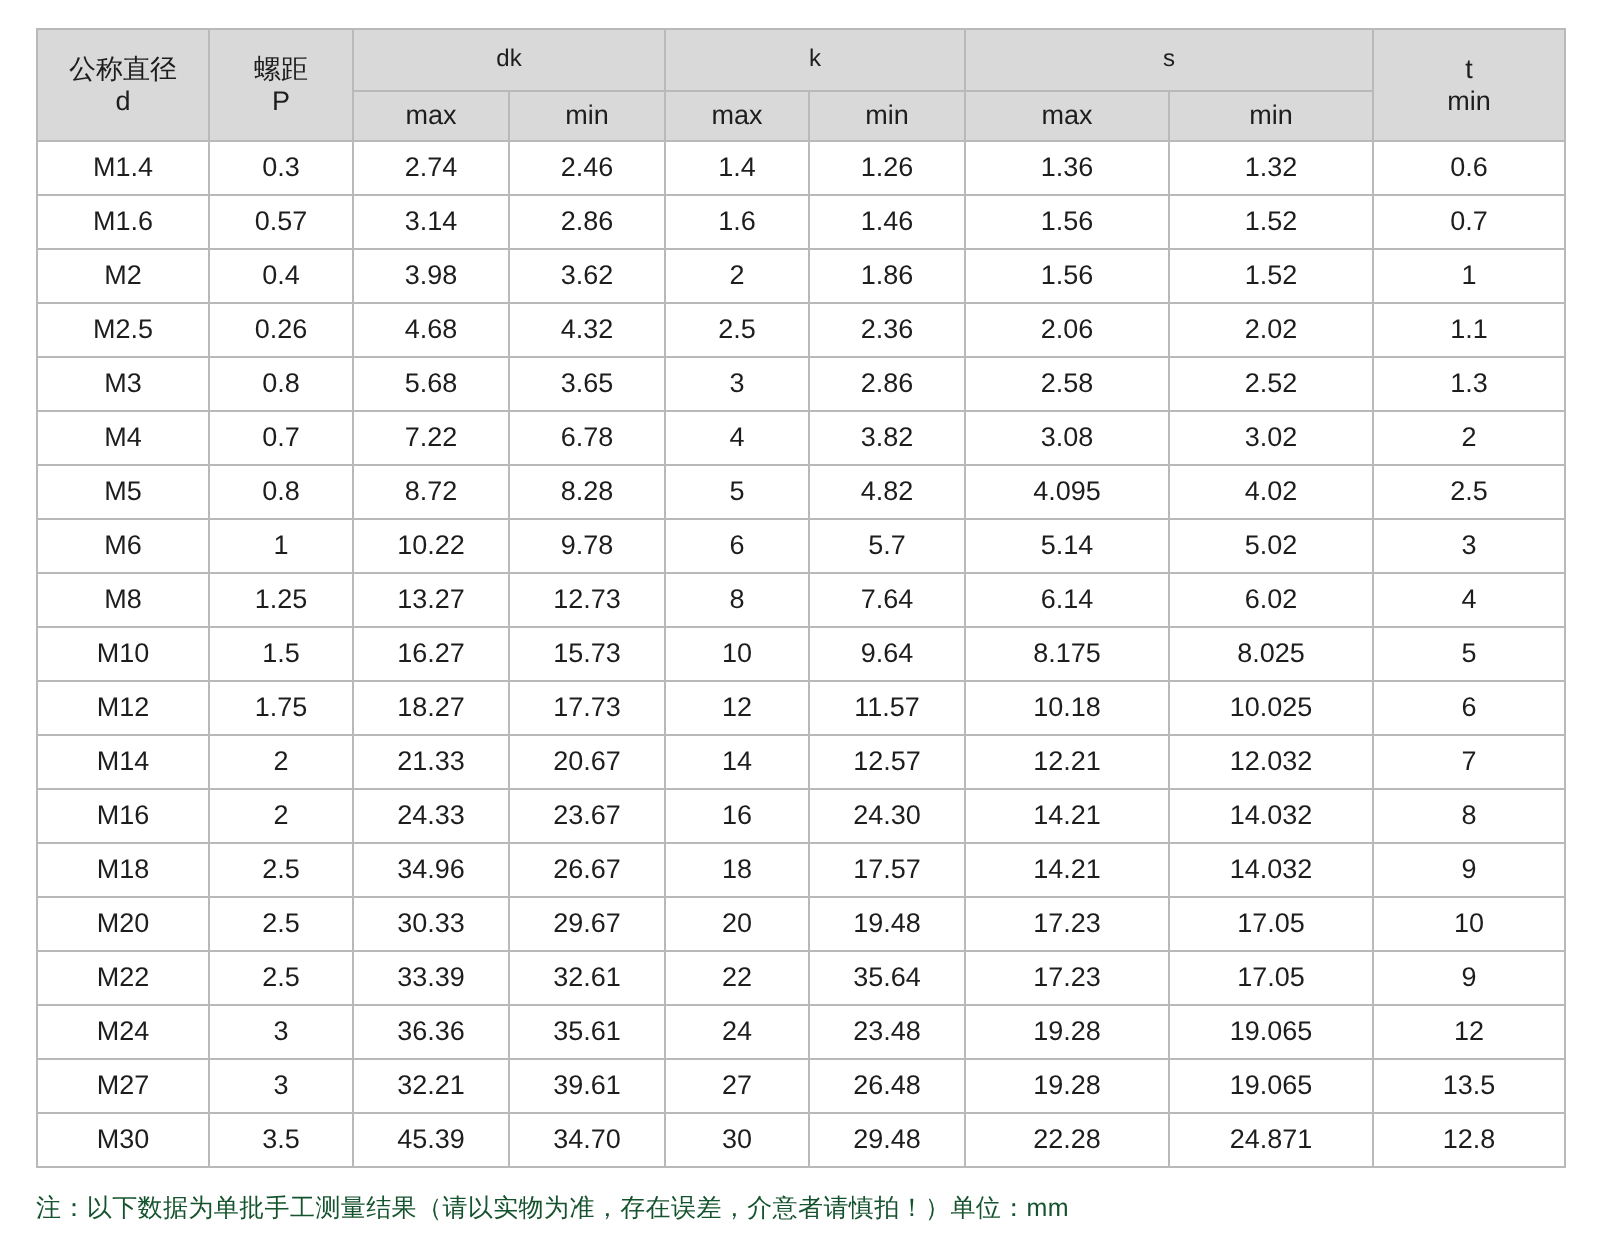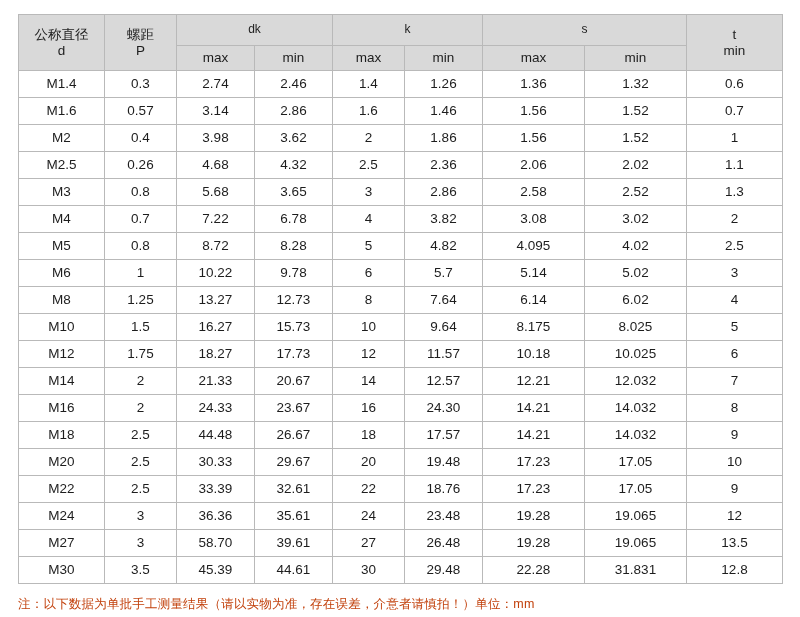--- a/index.html
+++ b/index.html
@@ -69,21 +69,21 @@
   col.c-dkmin{ width: 78px; }
   col.c-kmax { width: 72px; }
   col.c-kmin { width: 78px; }
   col.c-smax { width: 102px; }
   col.c-smin { width: 102px; }
   col.c-tmin { width: 96px; }
 
   .note {
     margin-top: 12px;
     font-size: 12.5px;
-    color: #c2410c;
+    color: #14532d;
     letter-spacing: 0.2px;
   }
 </style>
 </head>
 <body>
 
 <div class="page">
 
   <table class="spec">
     <colgroup>
@@ -264,21 +264,21 @@
           <td>23.67</td>
           <td>16</td>
           <td>24.30</td>
           <td>14.21</td>
           <td>14.032</td>
           <td>8</td>
         </tr>
         <tr>
           <td>M18</td>
           <td>2.5</td>
-          <td>44.48</td>
+          <td>34.96</td>
           <td>26.67</td>
           <td>18</td>
           <td>17.57</td>
           <td>14.21</td>
           <td>14.032</td>
           <td>9</td>
         </tr>
         <tr>
           <td>M20</td>
           <td>2.5</td>
@@ -289,55 +289,55 @@
           <td>17.23</td>
           <td>17.05</td>
           <td>10</td>
         </tr>
         <tr>
           <td>M22</td>
           <td>2.5</td>
           <td>33.39</td>
           <td>32.61</td>
           <td>22</td>
-          <td>18.76</td>
+          <td>35.64</td>
           <td>17.23</td>
           <td>17.05</td>
           <td>9</td>
         </tr>
         <tr>
           <td>M24</td>
           <td>3</td>
           <td>36.36</td>
           <td>35.61</td>
           <td>24</td>
           <td>23.48</td>
           <td>19.28</td>
           <td>19.065</td>
           <td>12</td>
         </tr>
         <tr>
           <td>M27</td>
           <td>3</td>
-          <td>58.70</td>
+          <td>32.21</td>
           <td>39.61</td>
           <td>27</td>
           <td>26.48</td>
           <td>19.28</td>
           <td>19.065</td>
           <td>13.5</td>
         </tr>
         <tr>
           <td>M30</td>
           <td>3.5</td>
           <td>45.39</td>
-          <td>44.61</td>
+          <td>34.70</td>
           <td>30</td>
           <td>29.48</td>
           <td>22.28</td>
-          <td>31.831</td>
+          <td>24.871</td>
           <td>12.8</td>
         </tr>
       </tbody>
   </table>
 
   <div class="note">注：以下数据为单批手工测量结果（请以实物为准，存在误差，介意者请慎拍！）单位：mm</div>
 </div>
 
 </body></html>

